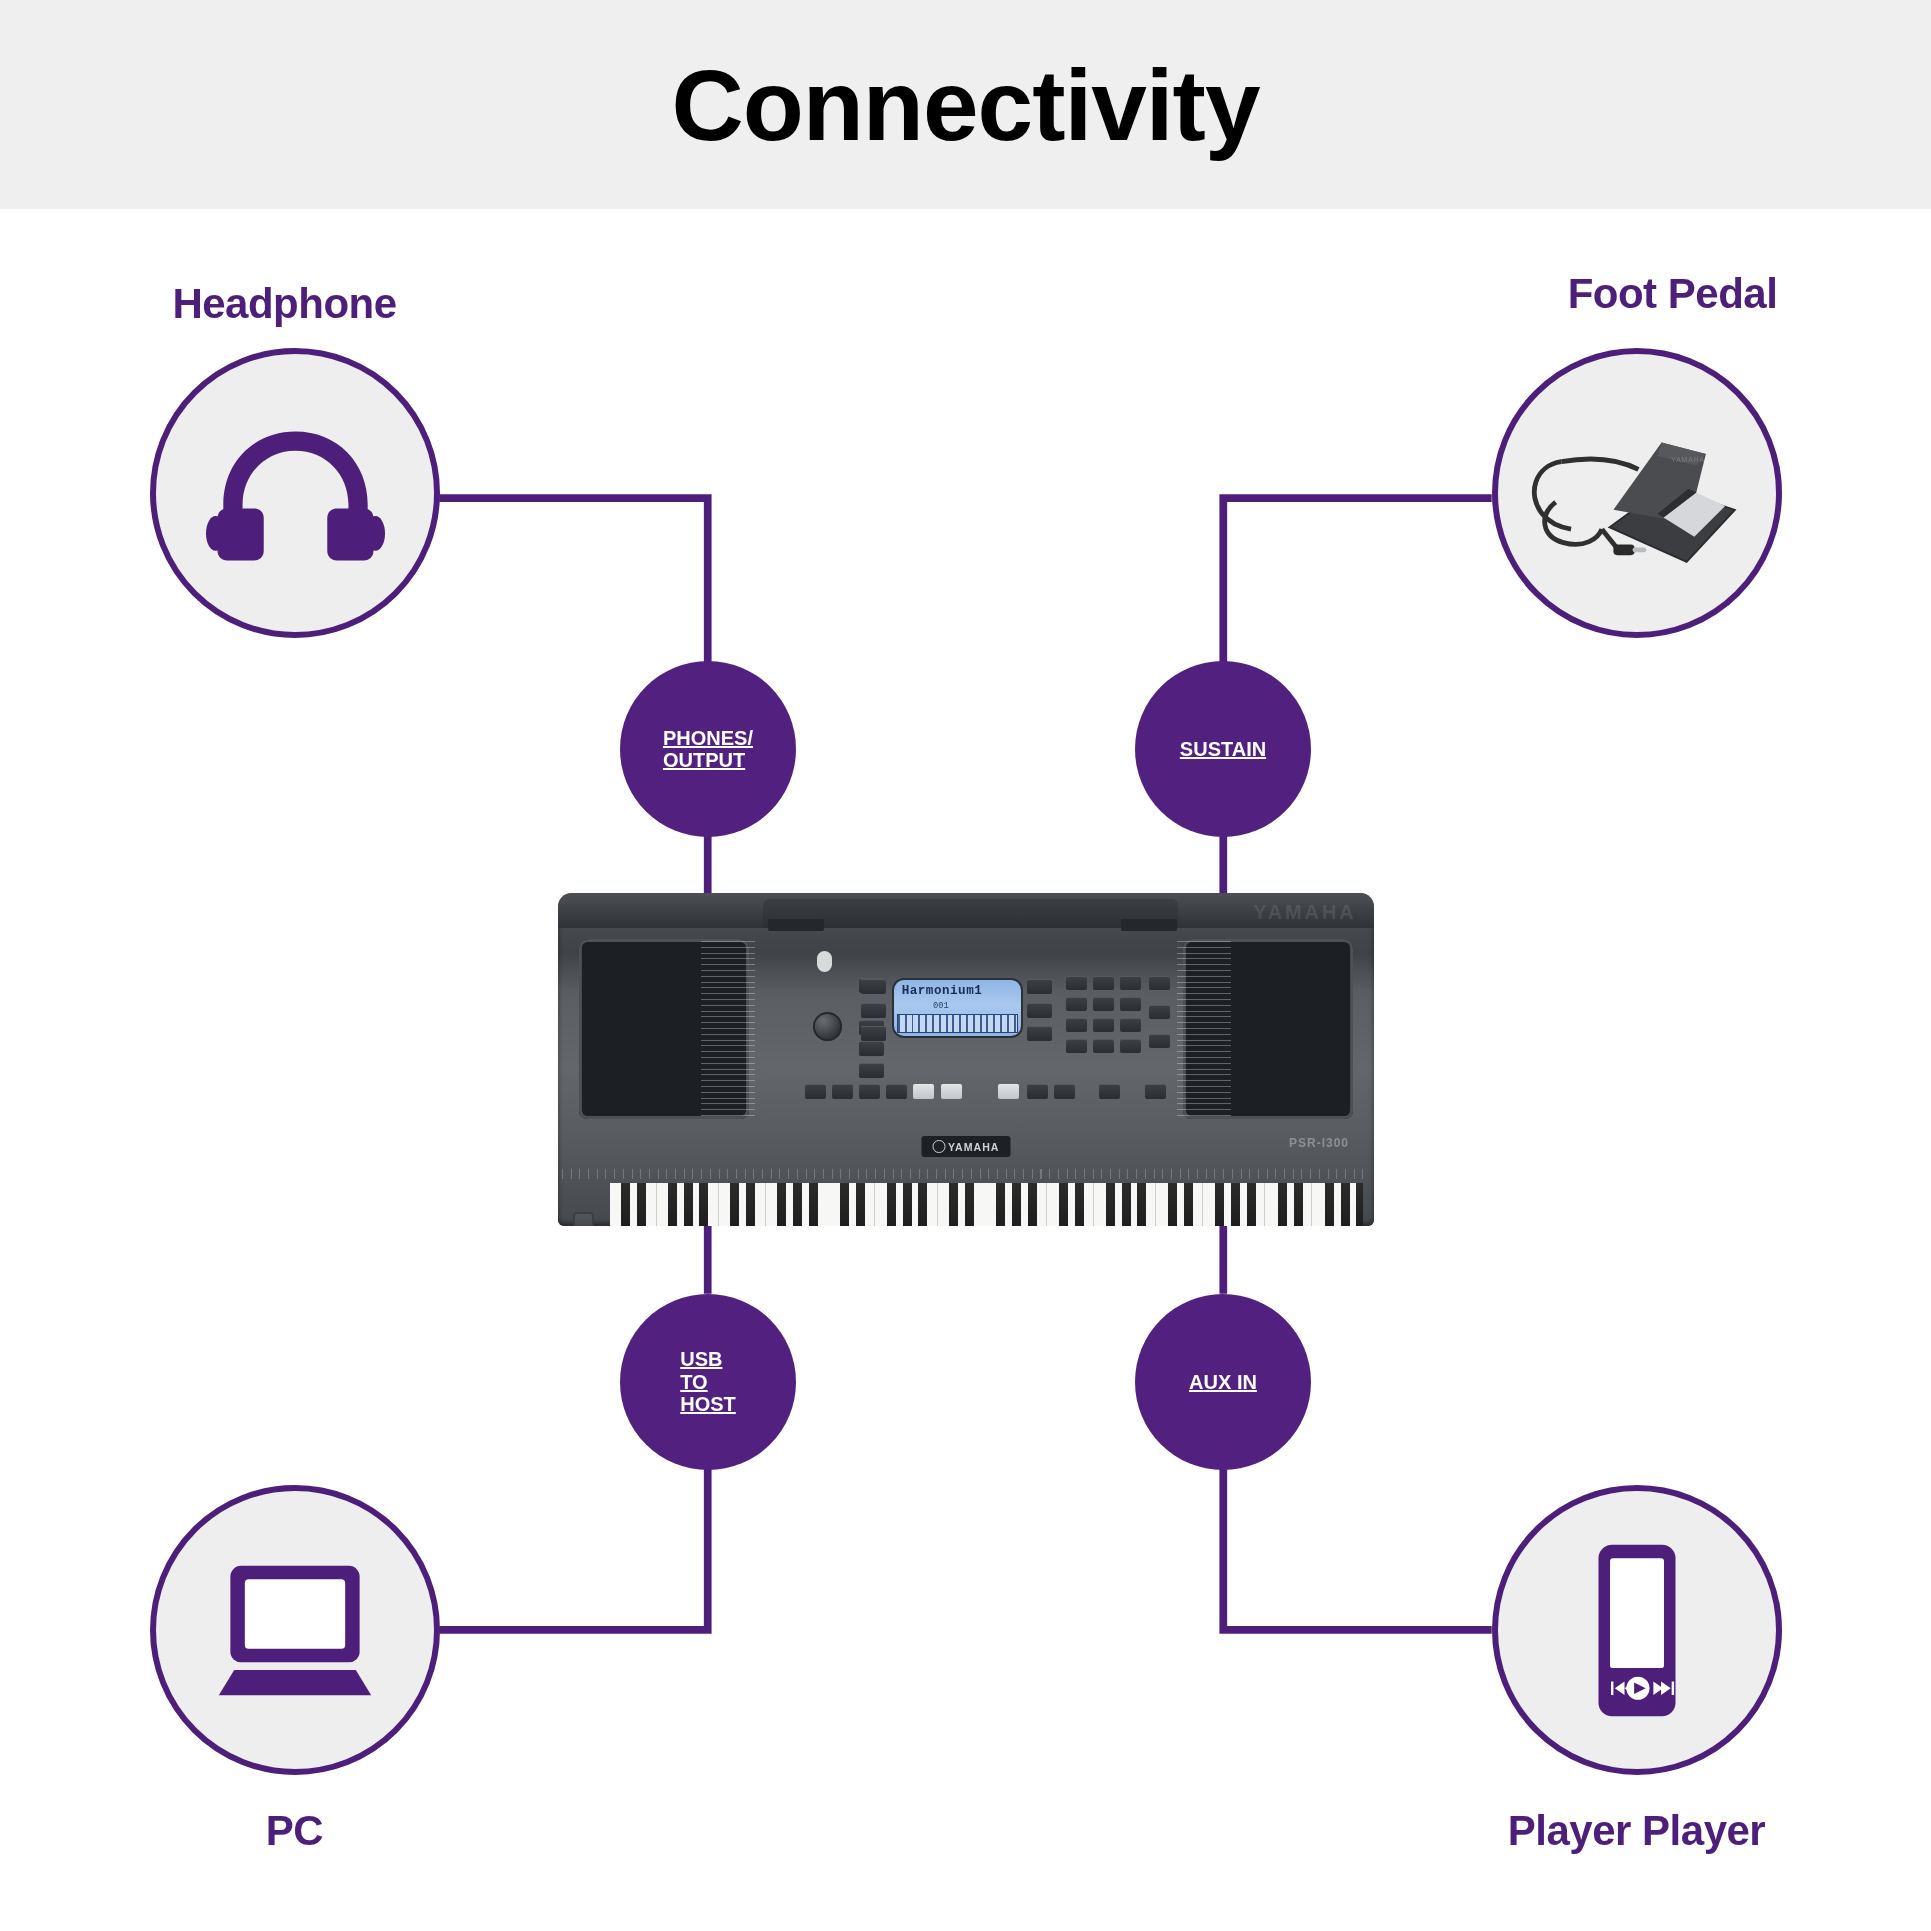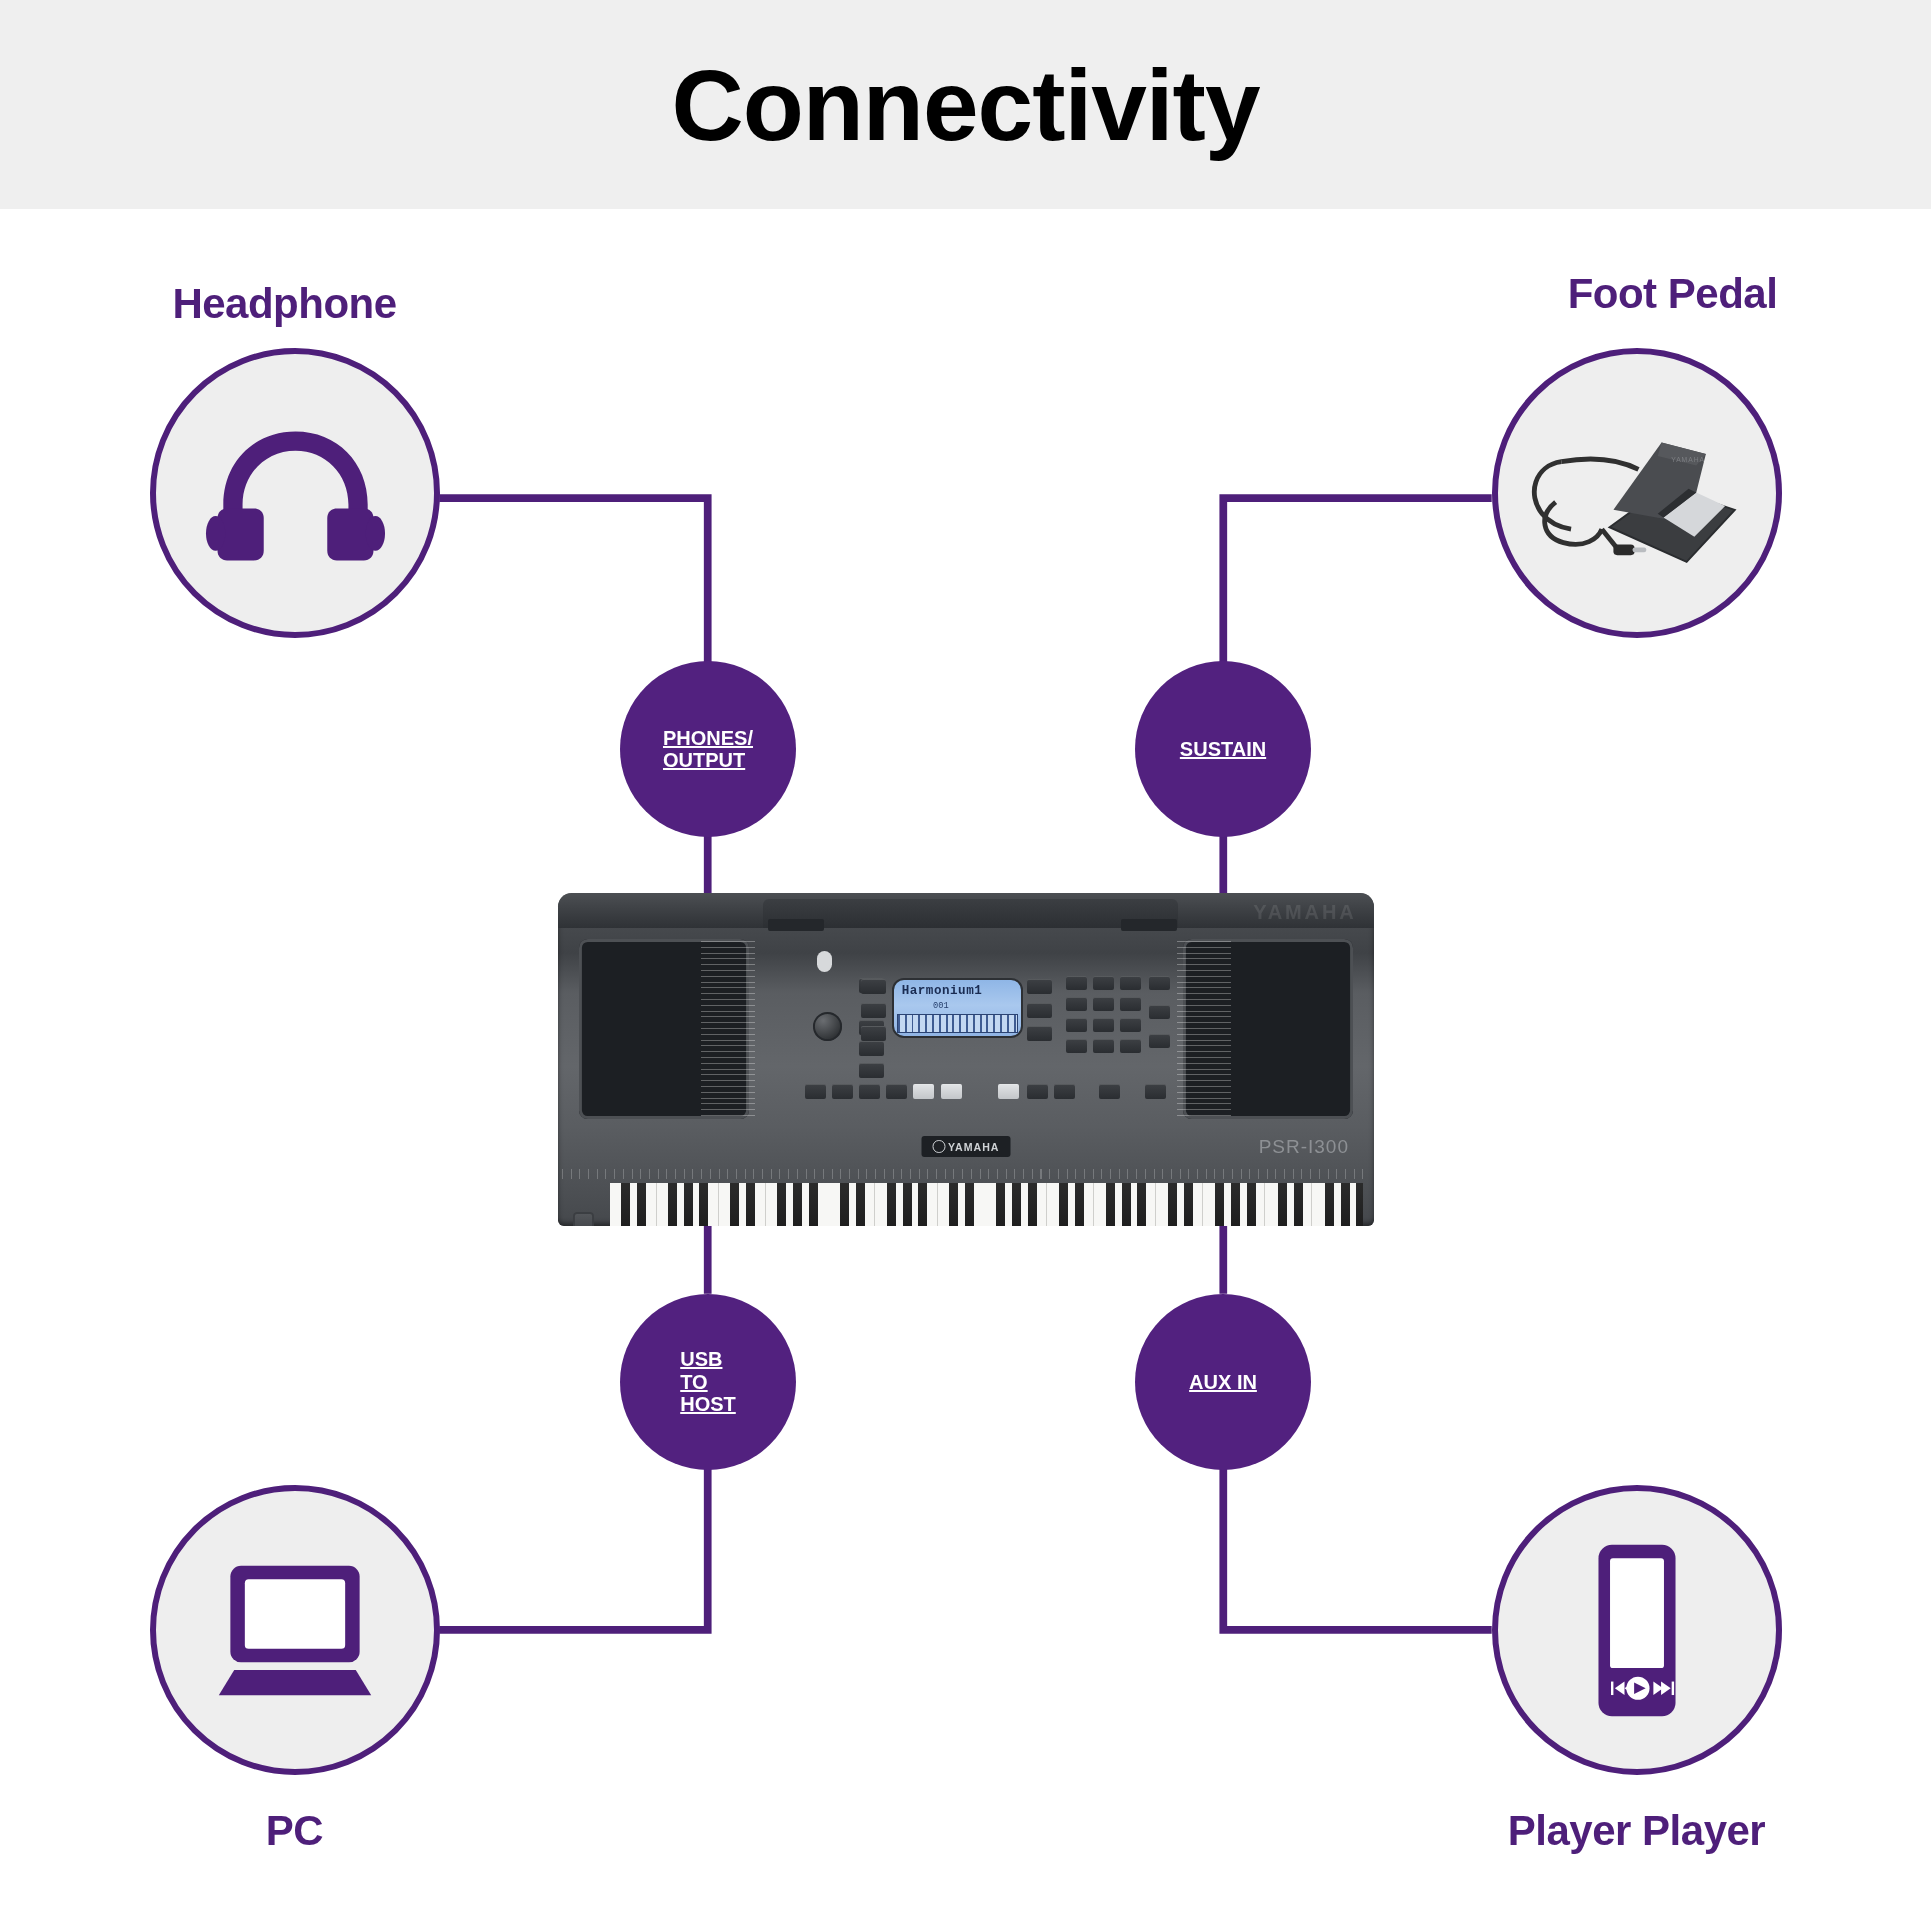--- a/index.html
+++ b/index.html
@@ -235,21 +235,21 @@
     border: 1.4px solid #cfd2d5;
     position: relative;
   }
   .kb-logo-text {
     font-size: 10.6px; font-weight: bold; letter-spacing: 1px;
     color: #cfd2d5;
   }
   .kb-model {
     position: absolute;
     right: 25px; top: 243px;
-    font-size: 19px; font-weight: normal; letter-spacing: 1px;
+    font-size: 12px; font-weight: bold; letter-spacing: 1px;
     color: #8d9094;
   }
   .kb-keystrip {
     position: absolute;
     left: 3.9px; right: 3.9px; top: 276px; height: 9.7px;
     background: repeating-linear-gradient(90deg, rgba(255,255,255,0.22) 0 1px, rgba(255,255,255,0) 1px 8.7px);
   }
   .kb-keys {
     position: absolute;
     left: 52px; top: 290px;

